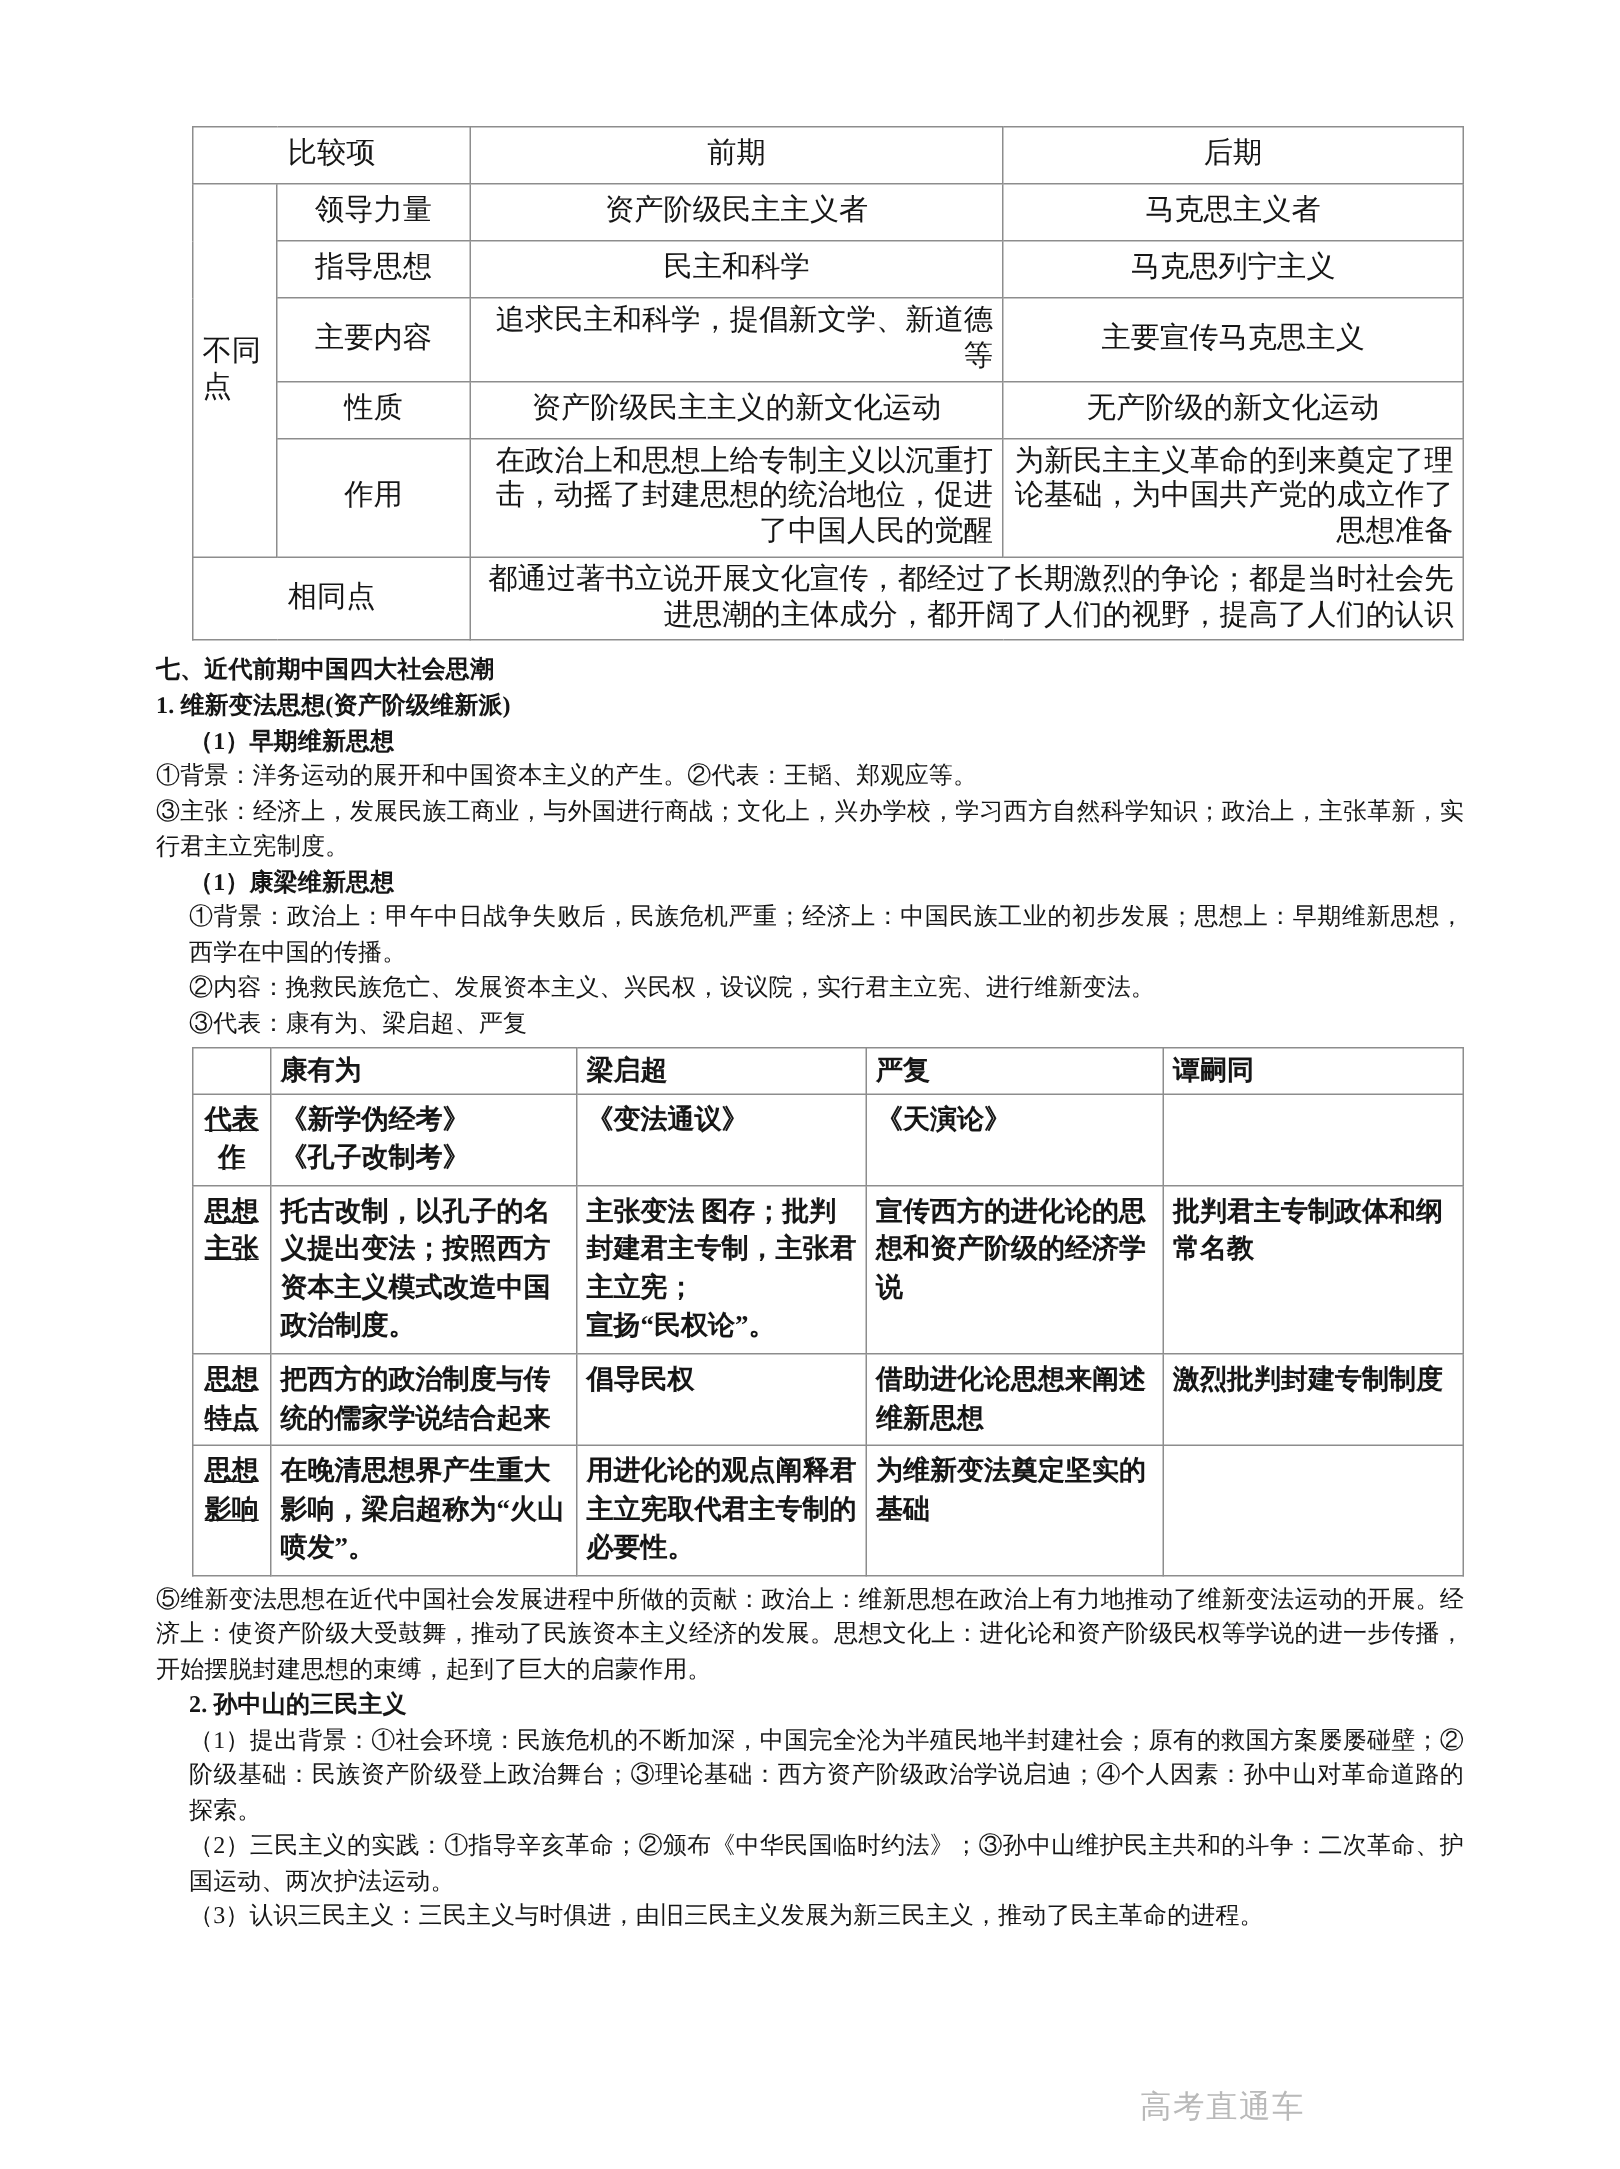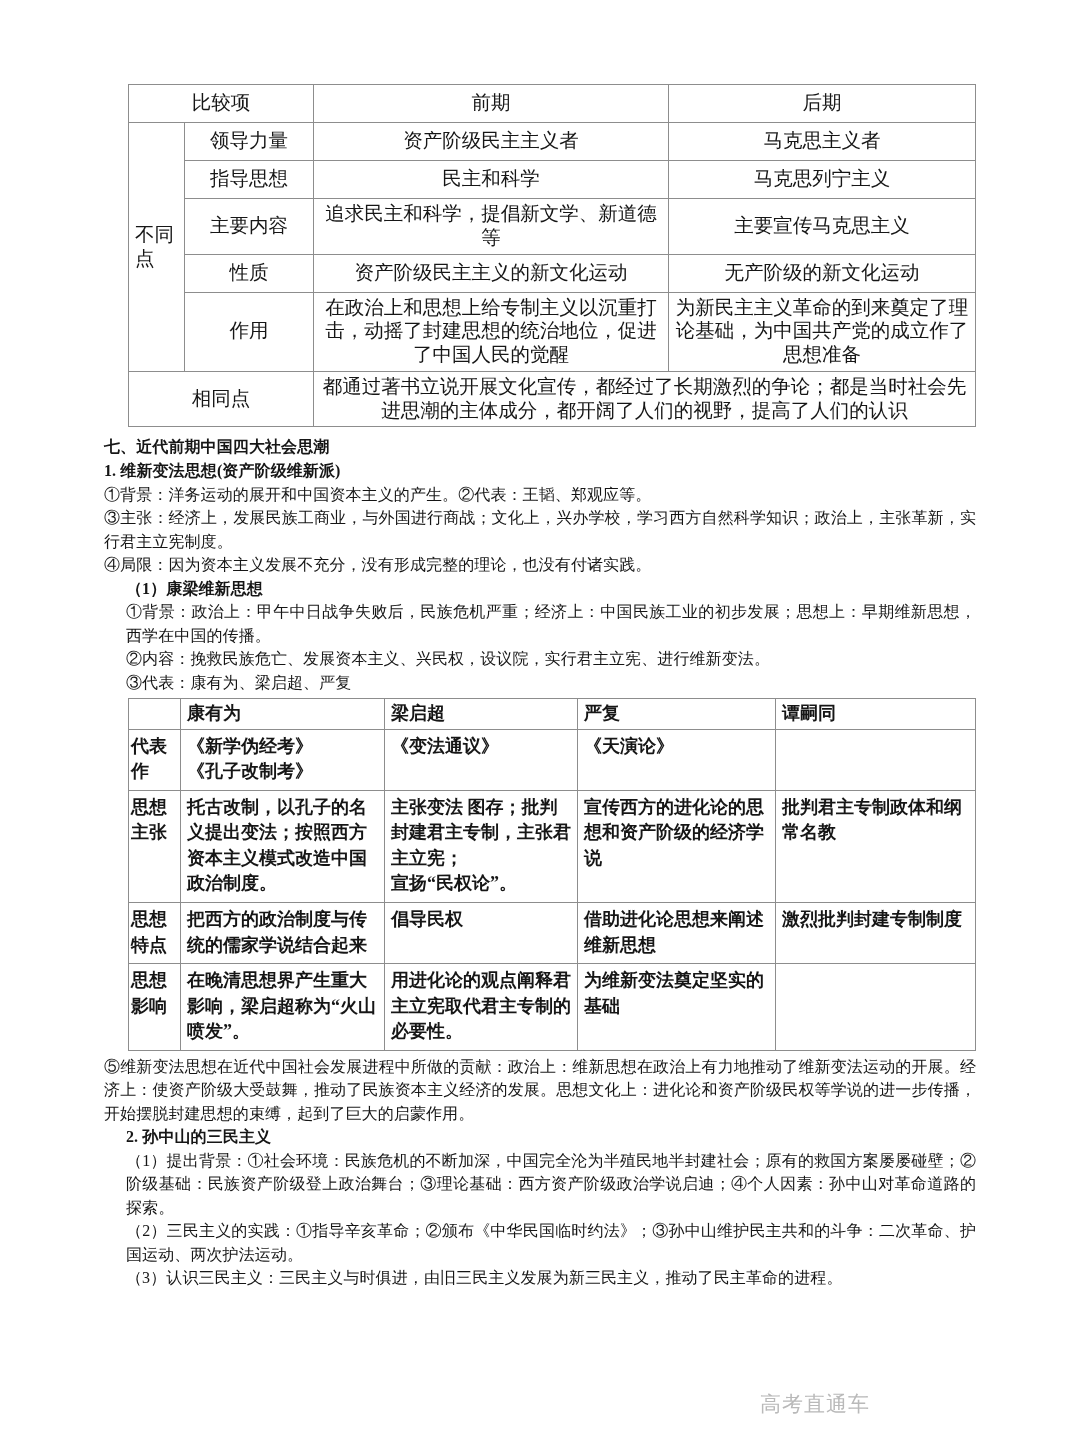--- a/index.html
+++ b/index.html
@@ -46,21 +46,21 @@
   }
 
   
   #table-compare {
     font-family: "Liberation Sans", "DejaVu Sans", sans-serif;
     font-size: 19.5px;
     line-height: 1.22;
   }
   #table-compare td { height: 30px; }
   #table-compare .ctr { text-align: center; }
-  #table-compare .lft { text-align: center; }
+  #table-compare .lft { text-align: right; }
   #table-compare .rowlabel { text-align: center; }
   #table-compare .sidelabel {
     line-height: 1.25;
     width: 56px;
   }
 
   
   #table-reps {
     font-family: "Liberation Serif", "DejaVu Serif", serif;
     font-weight: bold;
@@ -71,24 +71,26 @@
     vertical-align: top;
     padding: 4px 5px 5px 6px;
   }
   #table-reps td.hd {
     text-align: left;
     vertical-align: middle;
     padding-top: 2px;
     padding-bottom: 2px;
   }
   #table-reps td.rowhd {
+    text-align: center;
     vertical-align: top;
     width: 52px;
     padding-left: 2px;
     padding-right: 2px;
+    text-decoration: underline;
   }
   #table-reps .cellline { display: block; }
 
   
   .para {
     font-family: "Liberation Serif", "DejaVu Serif", serif;
     font-size: 16px;
     line-height: 1.47;
     margin: 0;
     text-align: justify;
@@ -164,23 +166,23 @@
           <td class="ctr" colspan="2">相同点</td>
           <td class="lft" colspan="2">都通过著书立说开展文化宣传，都经过了长期激烈的争论；都是当时社会先进思潮的主体成分，都开阔了人们的视野，提高了人们的认识</td>
         </tr>
       </tbody>
     </table>
 
     <div class="spacer-8"></div>
 
     <p class="para bold hang">七、近代前期中国四大社会思潮</p>
     <p class="para bold hang">1. 维新变法思想(资产阶级维新派)</p>
+    <p class="para bold ind1">（1）早期维新思想</p>
     <p class="para hang">①背景：洋务运动的展开和中国资本主义的产生。②代表：王韬、郑观应等。</p>
     <p class="para hang">③主张：经济上，发展民族工商业，与外国进行商战；文化上，兴办学校，学习西方自然科学知识；政治上，主张革新，实行君主立宪制度。</p>
-    <p class="para hang">④局限：因为资本主义发展不充分，没有形成完整的理论，也没有付诸实践。</p>
     <p class="para bold ind1">（1）康梁维新思想</p>
     <p class="para ind1">①背景：政治上：甲午中日战争失败后，民族危机严重；经济上：中国民族工业的初步发展；思想上：早期维新思想，西学在中国的传播。</p>
     <p class="para ind1">②内容：挽救民族危亡、发展资本主义、兴民权，设议院，实行君主立宪、进行维新变法。</p>
     <p class="para ind1">③代表：康有为、梁启超、严复</p>
 
     <div class="spacer-4"></div>
 
     <table class="doc-table" id="table-reps">
       <colgroup>
         <col style="width:52px">

